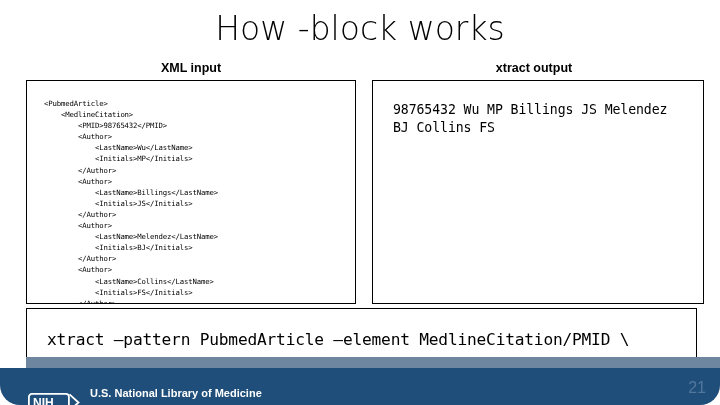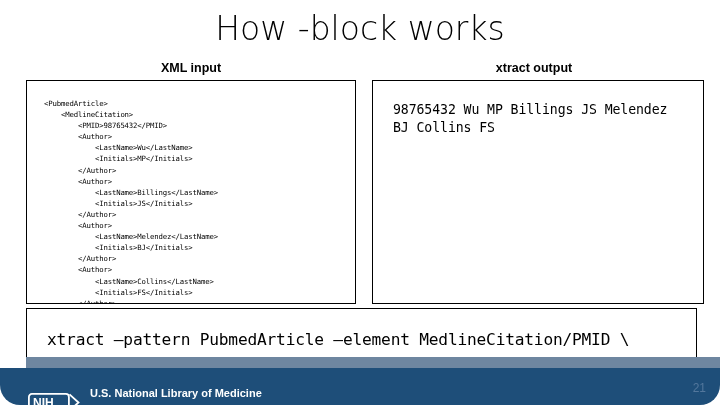--- a/index.html
+++ b/index.html
@@ -152,21 +152,21 @@
     font-size: 11px;
     line-height: 15px;
     color: #ffffff;
     white-space: pre;
   }
   #slide-number {
     position: absolute;
     right: 14px;
     top: 381px;
     font-family: "Liberation Sans", sans-serif;
-    font-size: 12px;
+    font-size: 16px;
     line-height: 14px;
     color: #53779c;
     white-space: pre;
   }
 </style>
 </head>
 <body>
 
 <div id="slide">
 

